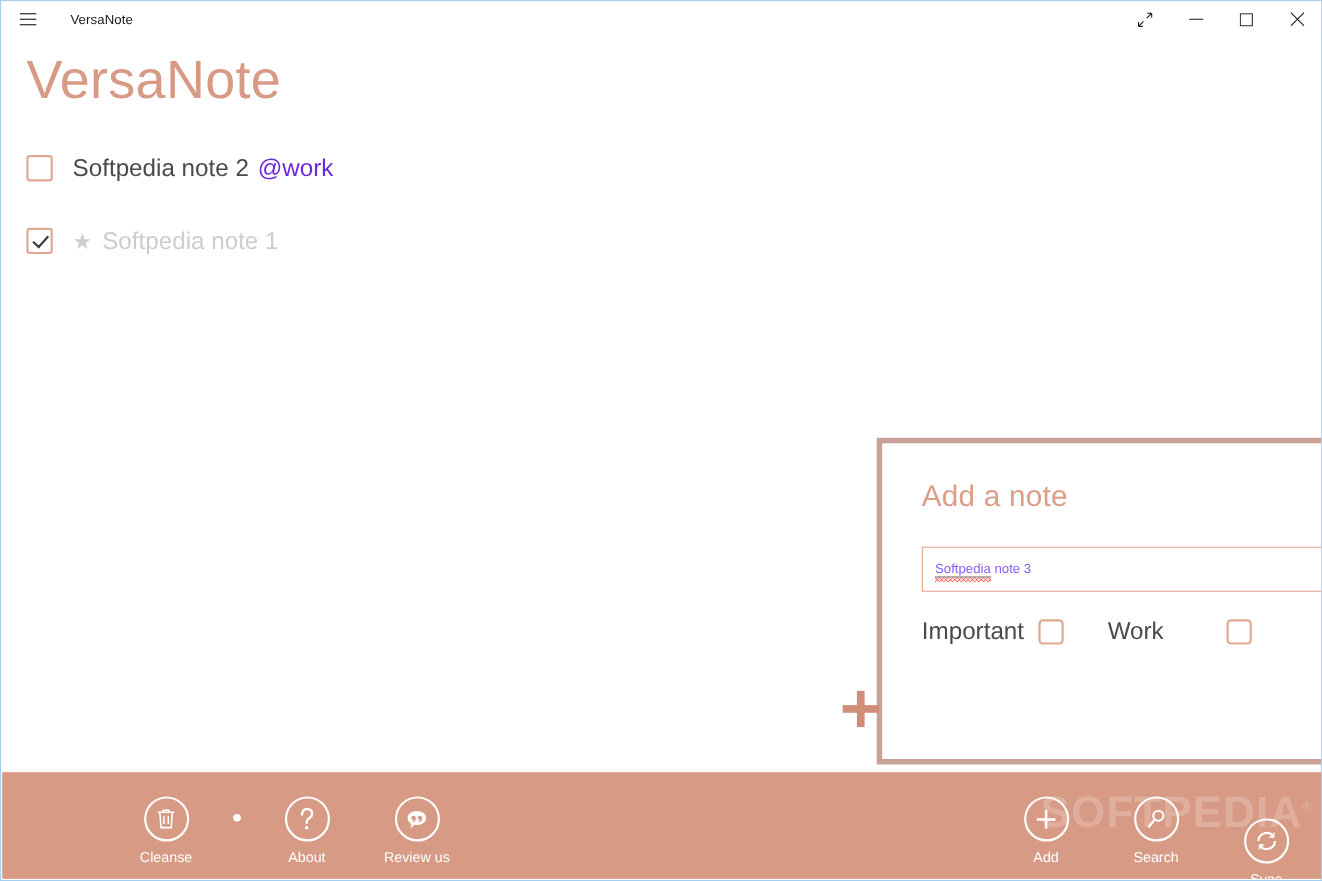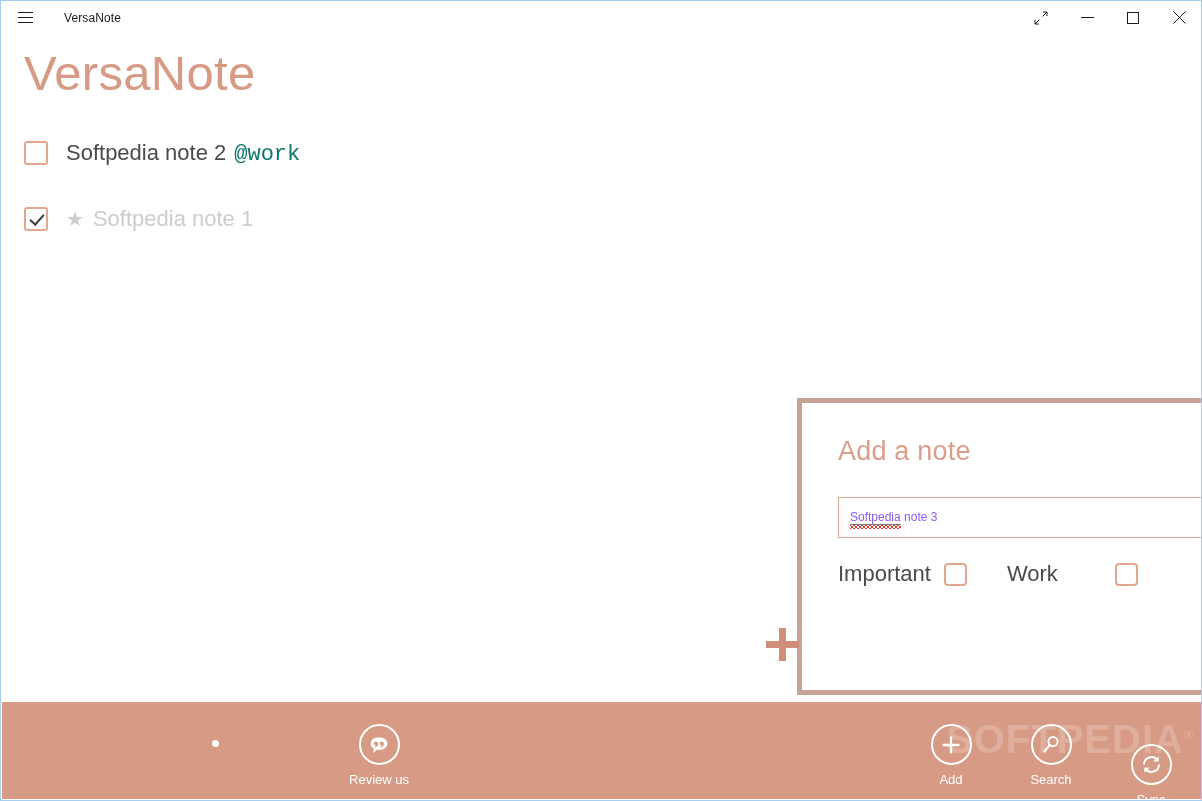--- a/index.html
+++ b/index.html
@@ -130,23 +130,22 @@
   }
   .note-label.done {
     color: #cdcdcd;
   }
   .note-star {
     color: #cdcdcd;
     font-size: 20px;
     margin-right: 9px;
   }
   .note-tag {
-    color: #0f766e;
+    color: #6d28d9;
     margin-left: 8px;
-    font-family: Liberation Mono, monospace;
   }
 
   
   #add-note-panel {
     position: absolute;
     left: 758px;
     top: 397px;
     width: 442px;
     height: 297px;
     box-sizing: border-box;
@@ -393,23 +392,45 @@
 
   <div id="add-note-submit"></div>
 
   <div id="bottom-toolbar"></div>
 
   <div id="softpedia-watermark">
     <span>SOFTPEDIA</span><sup>®</sup>
   </div>
 
 
+  <div class="toolbar-item" style="left:110px; top:723px;">
+    <div class="toolbar-icon-circle">
+      <svg width="20" height="21" viewBox="0 0 20 21">
+        <g stroke="#ffffff" stroke-width="1.4" fill="none">
+          <path d="M2.5 4.5 H17.5"></path>
+          <path d="M7.5 4.5 V2.6 H12.5 V4.5"></path>
+          <path d="M4.3 4.5 L5.4 18.4 H14.6 L15.7 4.5"></path>
+          <path d="M8 8 V15 M12 8 V15"></path>
+        </g>
+      </svg>
+    </div>
+    <div class="toolbar-label">Cleanse</div>
+  </div>
 
   <div id="toolbar-dot"></div>
 
+  <div class="toolbar-item" style="left:238px; top:723px;">
+    <div class="toolbar-icon-circle">
+      <svg width="22" height="24" viewBox="0 0 22 24">
+        <path d="M6.6 7.4 C6.6 4.2 8.9 2.4 11.2 2.4 C13.8 2.4 15.8 4.1 15.8 6.7 C15.8 9.6 13.2 10.4 11.6 12.0 C10.8 12.8 10.8 13.6 10.8 15.0" stroke="#ffffff" stroke-width="2.2" fill="none" stroke-linecap="round"></path>
+        <circle cx="10.8" cy="19.4" r="1.6" fill="#ffffff"></circle>
+      </svg>
+    </div>
+    <div class="toolbar-label">About</div>
+  </div>
 
   <div class="toolbar-item" style="left:338px; top:723px;">
     <div class="toolbar-icon-circle">
       <svg width="22" height="22" viewBox="0 0 22 22">
         <path d="M11 3.2 C15.9 3.2 19.4 6.0 19.4 9.6 C19.4 13.2 15.9 16.0 11 16.0
                  C10.2 16.0 9.5 15.95 8.8 15.85 L5.2 19.2 L5.9 15.0
                  C3.9 13.8 2.6 11.9 2.6 9.6 C2.6 6.0 6.1 3.2 11 3.2 Z" fill="#ffffff"></path>
         <g fill="#d79a85">
           <path d="M8.0 7.6 C6.7 7.6 5.9 8.5 5.9 9.6 C5.9 10.6 6.6 11.3 7.5 11.3
                    C7.8 11.3 8.0 11.25 8.2 11.15 C8.0 12.0 7.3 12.6 6.6 12.9

